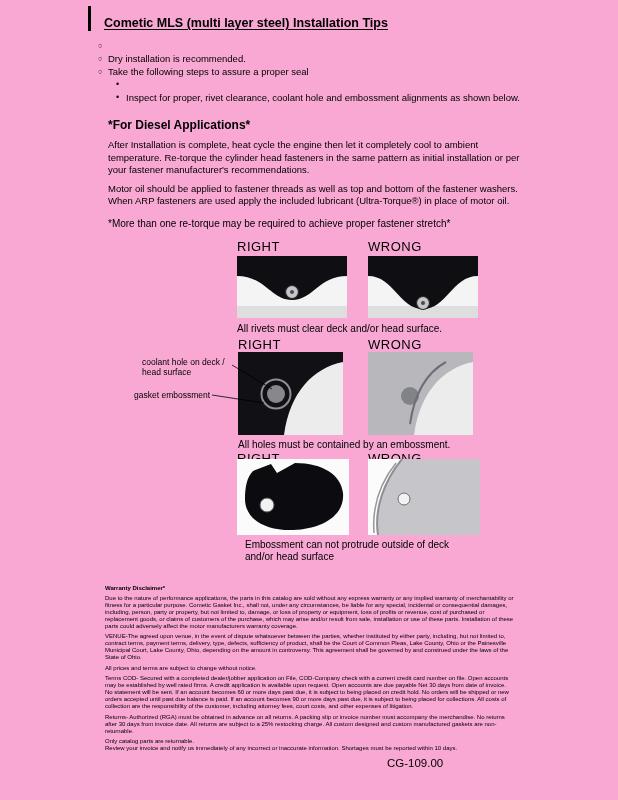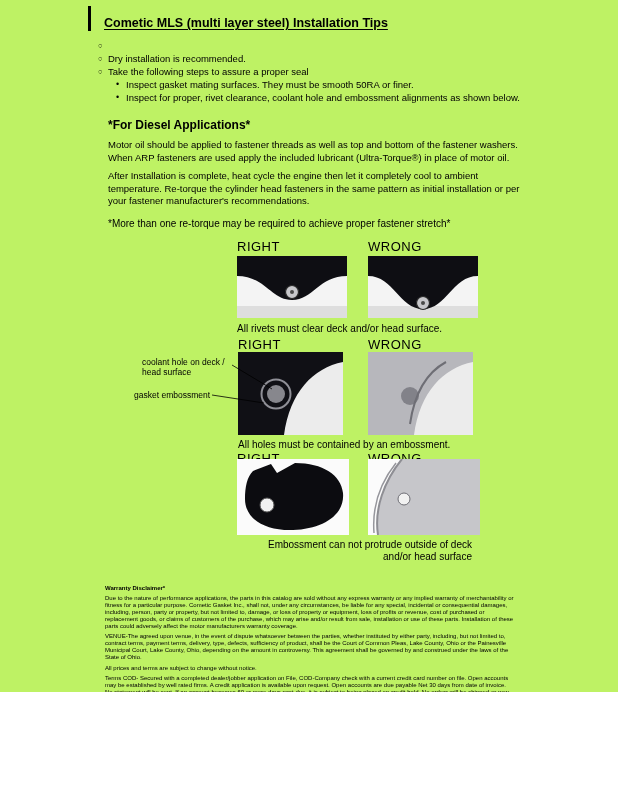--- a/index.html
+++ b/index.html
@@ -1,17 +1,17 @@
 <!DOCTYPE html>
 <html><head>
 <meta charset="utf-8">
 <style>
   * { margin:0; padding:0; box-sizing:border-box; }
   body { background:#ffffff; }
-  .page { position:relative; width:618px; height:692px; margin:0 auto; background:#bef264;
+  .page { position:relative; width:618px; height:800px; margin:0 auto; background:#f9a8d4;
           font-family:"Liberation Sans","DejaVu Sans",sans-serif; color:#000; overflow:hidden; }
   .edge-mark { position:absolute; left:88px; top:6px; width:3px; height:25px; background:#000; }
   .content { position:absolute; left:90px; top:14px; width:448px; }
   .title { font-size:12.5px; font-weight:bold; text-decoration:underline; text-underline-offset:2px; margin:2px 0 9px 14px; }
   .tips { margin-left:8px; }
   .tip-row { display:flex; font-size:9.5px; line-height:13px; }
   .tip-marker { flex:0 0 10px; width:10px; font-size:7.5px; line-height:13px; }
   .tip-row.sub { margin-left:18px; }
   .tip-row.sub .tip-marker { font-size:9px; }
   .diesel-heading { margin:14px 0 7px 18px; font-size:12px; font-weight:bold; }
@@ -49,32 +49,31 @@
       <div class="tip-row">
         <span class="tip-marker">○</span>
         <span>Dry installation is recommended.</span>
       </div>
       <div class="tip-row">
         <span class="tip-marker">○</span>
         <span>Take the following steps to assure a proper seal</span>
       </div>
       <div class="tip-row sub">
         <span class="tip-marker">•</span>
-        <span>Inspect gasket mating surfaces.  They must be smooth 50RA or finer.</span>
       </div>
       <div class="tip-row sub">
         <span class="tip-marker">•</span>
         <span>Inspect for proper, rivet clearance, coolant hole and embossment alignments as shown below.</span>
       </div>
     </div>
 
     <h2 class="diesel-heading">*For Diesel Applications*</h2>
 
+    <p class="body-para">After Installation is complete, heat cycle the engine then let it completely cool to ambient temperature. Re-torque the cylinder head fasteners in the same pattern as initial installation or per your fastener manufacturer's recommendations.</p>
     <p class="body-para">Motor oil should be applied to fastener threads as well as top and bottom of the fastener washers. When ARP fasteners are used apply the included lubricant (Ultra-Torque®) in place of motor oil.</p>
-    <p class="body-para">After Installation is complete, heat cycle the engine then let it completely cool to ambient temperature. Re-torque the cylinder head fasteners in the same pattern as initial installation or per your fastener manufacturer's recommendations.</p>
     <p class="note">*More than one re-torque may be required to achieve proper fastener stretch*</p>
 
     <div class="diagrams">
 
       <div class="dg-label" style="left:147px; top:2px;">RIGHT</div>
       <div class="dg-label" style="left:278px; top:2px;">WRONG</div>
 
       <div class="dg-panel" style="left:147px; top:19px;">
         <svg width="110" height="62" viewBox="0 0 110 62">
           <rect width="110" height="62" fill="#f4f4f4"></rect>
@@ -140,21 +139,21 @@
       <div class="dg-panel" style="left:278px; top:222px;">
         <svg width="112" height="76" viewBox="0 0 112 76">
           <rect width="112" height="76" fill="#fbfbfb"></rect>
           <path d="M34,0 H112 V76 H10 C6,50 16,22 34,0 Z" fill="#c6c6ca"></path>
           <path d="M34,0 C16,22 6,50 10,76" fill="none" stroke="#8e8e94" stroke-width="2"></path>
           <path d="M28,4 C12,24 4,48 6,74" fill="none" stroke="#96969c" stroke-width="1.5"></path>
           <circle cx="36" cy="40" r="6" fill="#f1f1f1" stroke="#6e6e75" stroke-width="1"></circle>
         </svg>
       </div>
 
-      <div class="dg-caption" style="left:147px; top:302px; width:235px;text-align:right;">Embossment can not protrude outside of deck and/or head surface</div>
+      <div class="dg-caption" style="left:155px; top:302px; width:235px;">Embossment can not protrude outside of deck and/or head surface</div>
 
     </div>
 
     <div class="warranty">
       <h3>Warranty Disclaimer*</h3>
       <p>Due to the nature of performance applications, the parts in this catalog are sold without any express warranty or any implied warranty of merchantability or fitness for a particular purpose.  Cometic Gasket Inc., shall not, under any circumstances, be liable for any special, incidental or consequential damages, including, person, party or property, but not limited to, damage, or loss of property or equipment, loss of profits or revenue, cost of purchased or replacement goods, or claims of customers of the purchase, which may arise and/or result from sale, installation or use of these parts.  Installation of these parts could adversely affect the motor manufacturers warranty coverage.</p>
       <p>VENUE-The agreed upon venue, in the event of dispute whatsoever between the parties, whether instituted by either party, including, but not limited to, contract terms, payment terms, delivery, type, defects, sufficiency of product, shall be the Court of Common Pleas, Lake County, Ohio or the Painesville Municipal Court, Lake County, Ohio, depending on the amount in controversy. This agreement shall be governed by and construed under the laws of the State of Ohio.</p>
       <p>All prices and terms are subject to change without notice.</p>
       <p>Terms COD- Secured with a completed dealer/jobber application on File, COD-Company check with a current credit card number on file.  Open accounts may be established by well rated firms.  A credit application is available upon request.  Open accounts are due payable Net 30 days from date of invoice.  No statement will be sent.  If an account becomes 60 or more days past due, it is subject to being placed on credit hold.  No orders will be shipped or new orders accepted until past due balance is paid.  If an account becomes 90 or more days past due, it is subject to being placed for collections.  All costs of collection are the responsibility of the customer, including attorney fees, court costs, and other expenses of litigation.</p>
       <p>Returns- Authorized (RGA) must be obtained in advance on all returns.  A packing slip or invoice number must accompany the merchandise.  No returns after 30 days from invoice date.  All returns are subject to a 25% restocking charge.  All custom designed and custom manufactured gaskets are non-returnable.</p>

